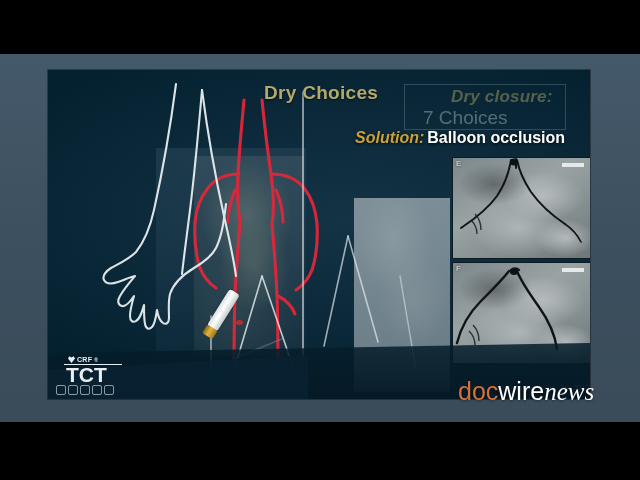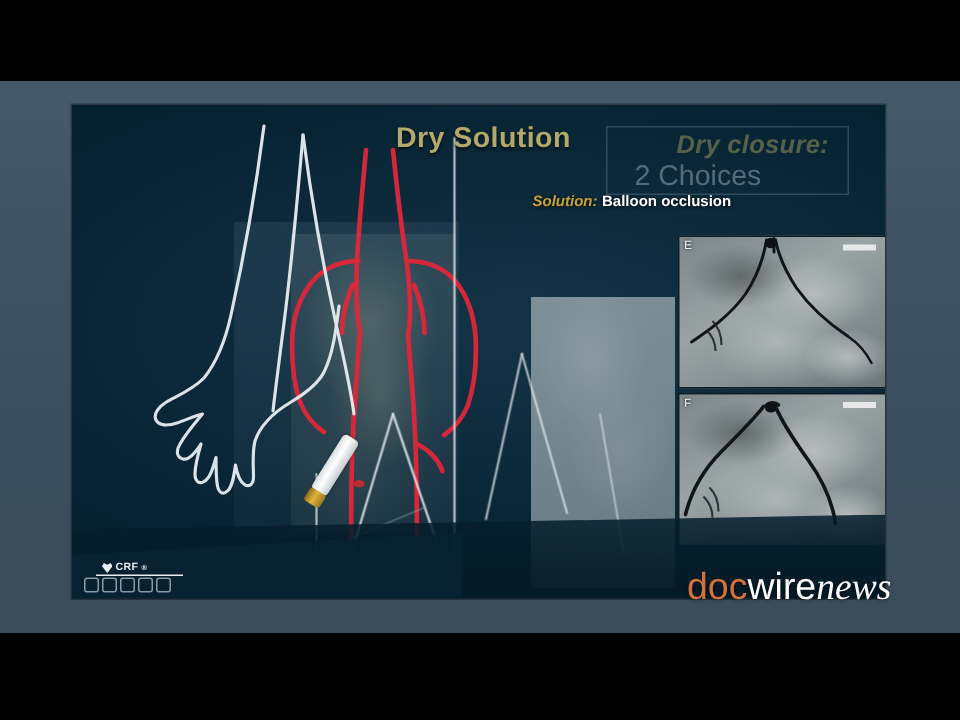--- a/index.html
+++ b/index.html
@@ -75,21 +75,21 @@
   #ghostbox .g2{position:absolute;left:18px;top:22px;font-size:19px;
     color:rgba(188,203,214,.42);white-space:nowrap;}
 
   #ghostword{position:absolute;left:78px;top:60px;font-size:19px;font-weight:bold;
     color:rgba(96,126,148,.30);letter-spacing:.5px;}
 
   
   #title{position:absolute;left:216px;top:12px;font-size:19px;font-weight:bold;
     color:#b3a96a;letter-spacing:.3px;text-shadow:0 1px 2px rgba(0,0,0,.65);}
 
-  #solution{position:absolute;left:307px;top:59px;font-size:10px;white-space:nowrap;
+  #solution{position:absolute;left:307px;top:59px;font-size:16px;white-space:nowrap;
     text-shadow:0 1px 3px rgba(0,0,0,.85);}
   #solution .lab{color:#c8a13a;font-style:italic;font-weight:bold;}
   #solution .val{color:#ffffff;font-weight:bold;margin-left:3px;}
 
   
   .angio{position:absolute;left:404px;width:137px;height:100px;overflow:hidden;
     border:1px solid #0c1a22;background:#6e7a7d;}
   .angio.e{top:87px;}
   .angio.f{top:192px;}
   .angio .fill{position:absolute;inset:0;
@@ -200,24 +200,24 @@
       </svg>
 
       <div class="device">
         <div class="body"></div>
         <div class="tip"></div>
       </div>
       <div class="reddot"></div>
 
       <div id="ghostbox">
         <div class="g1">Dry closure:</div>
-        <div class="g2">2 Choices</div>
-      </div>
-
-      <div id="title">Dry Solution</div>
+        <div class="g2">7 Choices</div>
+      </div>
+
+      <div id="title">Dry Choices</div>
 
       <div id="solution">
         <span class="lab">Solution:</span><span class="val">Balloon occlusion</span>
       </div>
 
       <div class="angio e">
         <div class="fill"></div>
         <svg class="cath" viewBox="0 0 137 100">
           <g fill="none" stroke="#111418" stroke-width="2" stroke-linecap="round">
             <path d="M58 2 C56 14 52 26 44 38 C34 52 20 62 8 70"></path>
@@ -258,20 +258,21 @@
       <div id="band"></div>
       <div id="band2"></div>
 
       <div id="tct">
         <div class="crf">
           <span class="heart"></span>
           <span>CRF</span>
           <span style="font-size:5px;vertical-align:super">®</span>
         </div>
         <div class="rule"></div>
+        <div class="big">TCT</div>
         <div class="dots">
           <span></span>
           <span></span>
           <span></span>
           <span></span>
           <span></span>
         </div>
       </div>
     </div>
 

